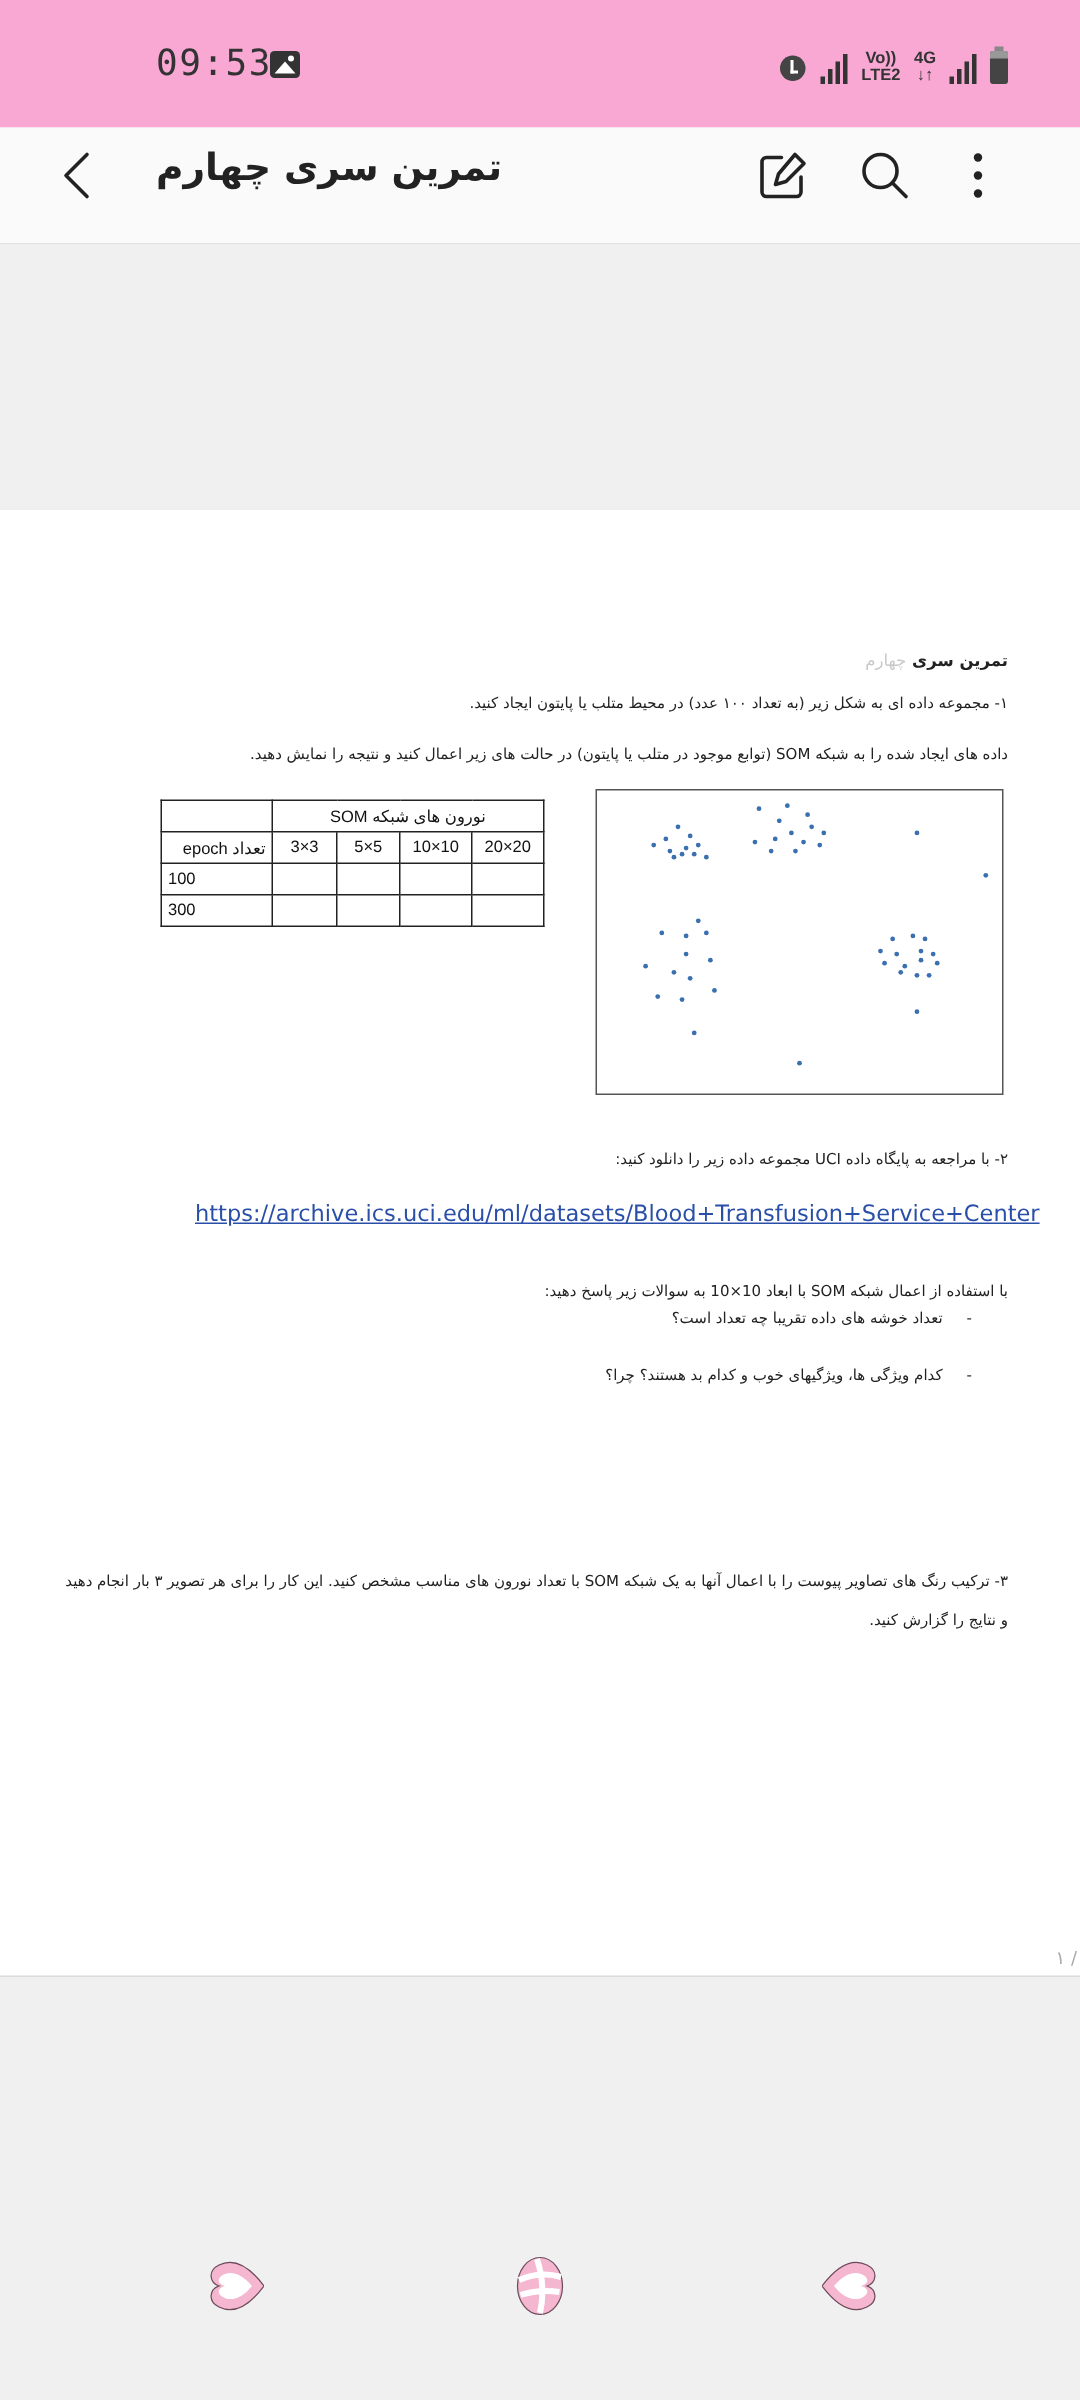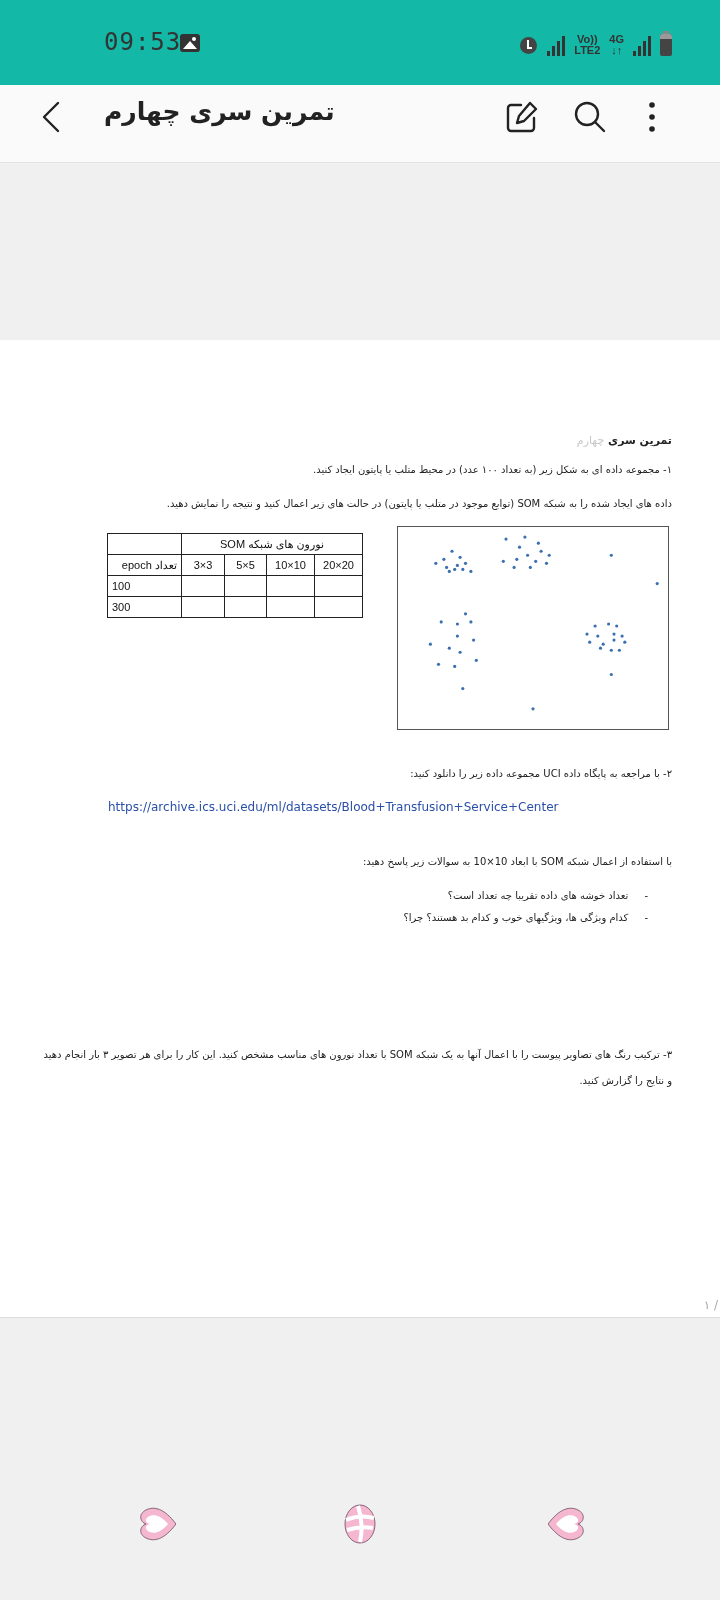--- a/index.html
+++ b/index.html
@@ -1,20 +1,20 @@
 <!DOCTYPE html>
 <html><head>
 <meta charset="utf-8">
 <style>
   * { box-sizing: border-box; margin: 0; padding: 0; }
   html, body { width: 720px; height: 1600px; overflow: hidden; background: #f2f2f2; }
   body { position: relative; font-family: "DejaVu Sans", sans-serif; color: #222; }
 
   
-  .status-bar { position: absolute; left: 0; top: 0; width: 720px; height: 85px; background: #14b8a6; }
+  .status-bar { position: absolute; left: 0; top: 0; width: 720px; height: 85px; background: #f9a8d4; }
   .clock { position: absolute; left: 104px; top: 28px; font-family: "DejaVu Sans Mono", monospace; font-size: 24px; color: #333; letter-spacing: 1px; }
   .gallery-icon { position: absolute; left: 180px; top: 34px; width: 20px; height: 18px; background: #333; border-radius: 3px; overflow: hidden; }
   .gallery-icon::before { content: ""; position: absolute; left: 3px; bottom: 3px; width: 0; height: 0; border-left: 7px solid transparent; border-right: 7px solid transparent; border-bottom: 8px solid #fff; }
   .gallery-icon::after { content: ""; position: absolute; right: 4px; top: 3px; width: 4px; height: 4px; border-radius: 50%; background: #fff; }
   .status-right { position: absolute; right: 48px; top: 30px; height: 26px; display: flex; align-items: flex-end; gap: 9px; color: #333; }
   .alarm-icon { width: 20px; height: 22px; position: relative; }
   .alarm-icon span { position: absolute; left: 2px; top: 3px; width: 17px; height: 17px; border-radius: 50%; background: #444; }
   .alarm-icon span::after { content: ""; position: absolute; left: 7px; top: 3px; width: 3px; height: 7px; border-left: 2px solid #fff; border-bottom: 2px solid #fff; }
   .signal-icon { display: flex; align-items: flex-end; gap: 2px; height: 20px; }
   .signal-icon i { display: block; width: 3px; background: #333; }
@@ -50,21 +50,21 @@
   .result-table .c2 { width: 42px; }
   .result-table .c3 { width: 48px; }
   .result-table .c4 { width: 48px; }
   .result-table .hdr { text-align: center; }
   .result-table .rtl-cell { direction: rtl; text-align: right; }
 
   
   .scatter-wrap { position: absolute; left: 397px; top: 186px; width: 272px; height: 204px; border: 1.5px solid #555; background: #fff; }
   .scatter-wrap svg { width: 100%; height: 100%; display: block; }
 
-  .doc-link { position: absolute; left: 108px; top: 460px; font-family: "DejaVu Sans", sans-serif; font-size: 12px; color: #2a4fa8; cursor: pointer; }
+  .doc-link { position: absolute; left: 130px; top: 460px; font-family: "DejaVu Sans", sans-serif; font-size: 15px; color: #2a4fa8; text-decoration: underline; cursor: pointer; }
   .bullet-line { position: absolute; right: 72px; font-size: 10px; color: #222; white-space: nowrap; direction: rtl; }
   .bullet-line .dash { display: inline-block; margin-left: 16px; }
   .hint-block { position: absolute; right: 48px; left: 40px; top: 618px; font-size: 10px; line-height: 24px; color: #222; direction: rtl; text-align: right; }
   .hint-block b { font-weight: bold; }
   .q3-block { position: absolute; right: 48px; left: 40px; top: 702px; font-size: 10px; line-height: 26px; color: #222; direction: rtl; }
   .page-number { position: absolute; right: 2px; top: 958px; font-size: 12px; color: #aaa; }
 
   
   .sticker { position: absolute; top: 1500px; width: 40px; height: 48px; }
 </style>
@@ -222,21 +222,21 @@
           <circle cx="223.04" cy="124.44" r="1.6" fill="#3a6fb0"></circle>
           <circle cx="214.88" cy="148.92" r="1.6" fill="#3a6fb0"></circle>
           <circle cx="136" cy="183.6" r="1.6" fill="#3a6fb0"></circle>
         </svg>
     </div>
 
     <div class="doc-line rtl" style="top:428px">۲- با مراجعه به پایگاه داده UCI مجموعه داده زیر را دانلود کنید:</div>
     <a class="doc-link">https://archive.ics.uci.edu/ml/datasets/Blood+Transfusion+Service+Center</a>
 
     <div class="doc-line rtl" style="top:516px">با استفاده از اعمال شبکه SOM با ابعاد 10×10 به سوالات زیر پاسخ دهید:</div>
-    <div class="bullet-line" style="top:550px">
+    <div class="bullet-line" style="top:534px">
       <span class="dash">-</span><span>تعداد خوشه های داده تقریبا چه تعداد است؟</span>
     </div>
     <div class="bullet-line" style="top:572px">
       <span class="dash">-</span><span>کدام ویژگی ها، ویژگیهای خوب و کدام بد هستند؟ چرا؟</span>
     </div>
 
 
     <div class="q3-block">۳- ترکیب رنگ های تصاویر پیوست را با اعمال آنها به یک شبکه SOM با تعداد نورون های مناسب مشخص کنید. این کار را برای هر تصویر ۳ بار انجام دهید و نتایج را گزارش کنید.</div>
 
     <div class="page-number">۱ /</div>

